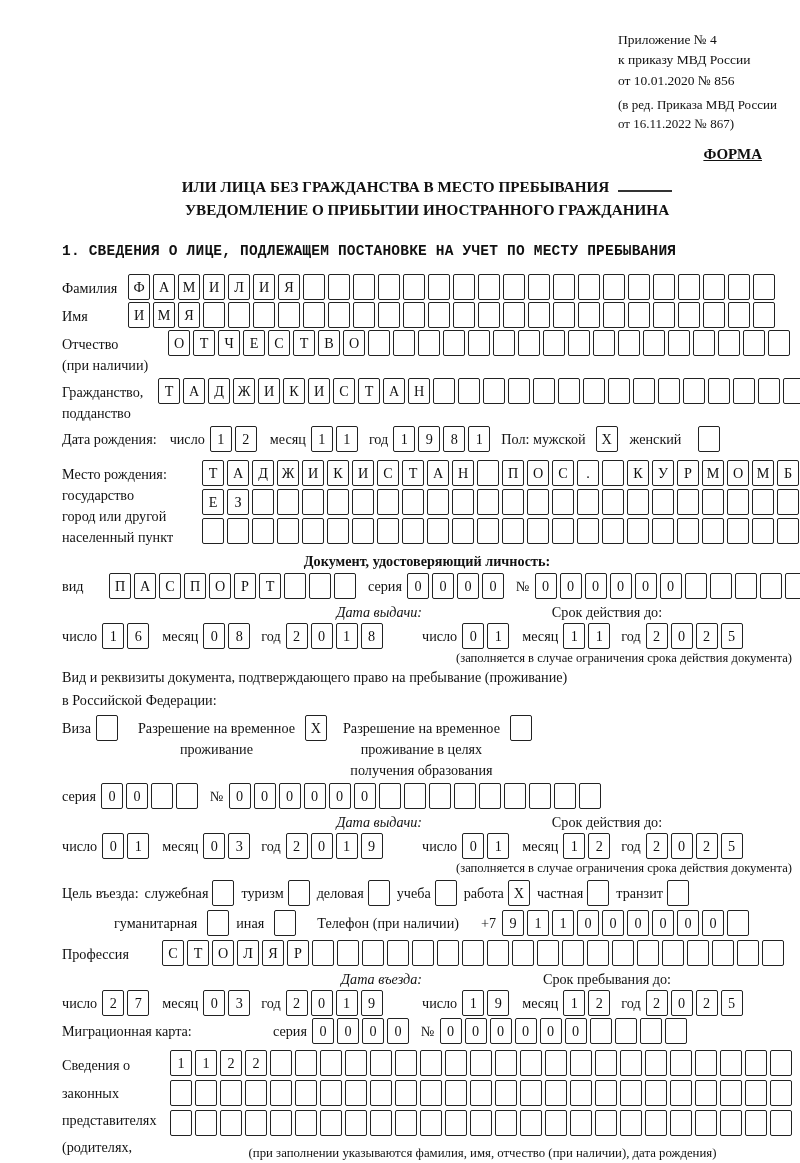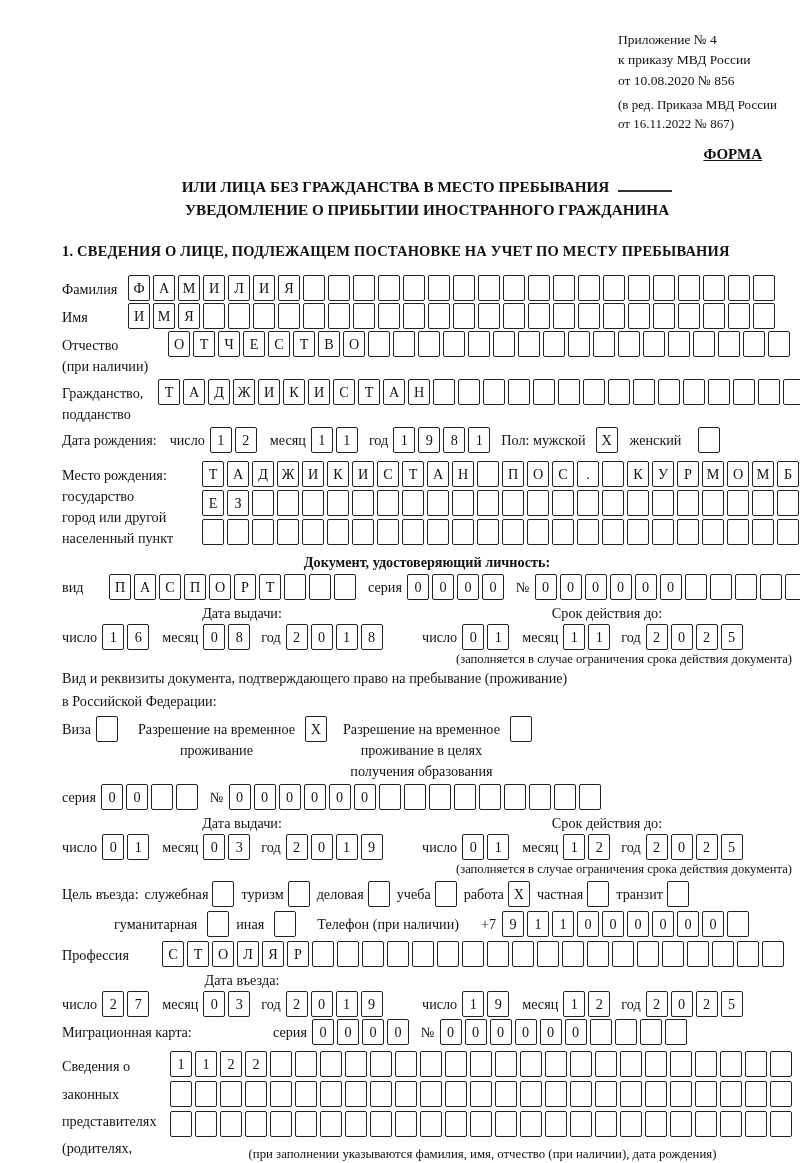--- a/index.html
+++ b/index.html
@@ -13,21 +13,21 @@
   .page { width: 800px; height: 1163px; padding: 30px 8px 10px 62px; overflow: hidden; }
 
   
   .hdr { margin-left: 556px; font-size: 13.5px; line-height: 1.5; }
   .hdr .edition { margin-top: 5px; font-size: 13px; line-height: 1.45; }
   .form-label { text-align: right; padding-right: 30px; font-weight: bold; font-size: 15px; margin-top: 13px; text-decoration: underline; }
 
   .title { text-align: center; font-weight: bold; font-size: 15.2px; line-height: 1.5; margin-top: 13px; }
   .title-underline { display: inline-block; width: 54px; height: 13px; border-bottom: 2px solid #333; margin-left: 9px; }
 
-  .sec-heading { font-weight: bold; font-size: 14.5px; margin-top: 21px; margin-bottom: 15px; letter-spacing: 0.2px; }
+  .sec-heading { font-weight: bold; font-size: 14.5px; margin-top: 21px; margin-bottom: 15px; letter-spacing: 0.2px; font-family: Liberation Mono, monospace; }
 
   
   .frow { display: flex; align-items: flex-start; margin-bottom: 2px; }
   .flabel { flex: none; font-size: 14.2px; line-height: 21px; padding-top: 4px; }
   .cells { display: flex; flex-wrap: nowrap; }
   .cell, .cb {
     flex: none; width: 22px; height: 26px; margin-right: 3px;
     border: 1.7px solid #222; border-radius: 2px; background: #fff;
     display: inline-flex; align-items: center; justify-content: center;
     font-size: 14.2px;
@@ -36,21 +36,21 @@
   .stack > div { line-height: 21px; }
   .mt4 { margin-top: 4px; } .mt8 { margin-top: 8px; } .mt10 { margin-top: 10px; }
 
   .inline-lbl { font-size: 14.2px; line-height: 26px; margin: 0 5px 0 9px; flex: none; }
 
   .center-bold { text-align: center; font-weight: bold; font-size: 14.2px; margin: 5px 0 3px; }
 
   
   .dblock { margin-top: 5px; }
   .dheads { display: flex; font-size: 14.2px; }
-  .dhead-l { width: 360px; text-align: center; }
+  .dhead-l { width: 360px; text-align: right; font-style: italic; }
   .dhead-r { flex: 1; text-align: center; }
   .drow { display: flex; align-items: center; margin-top: 2px; }
   .dgroup { display: flex; align-items: center; }
   .dgroup-l { width: 360px; }
   .dlbl { font-size: 14.2px; margin-right: 5px; flex: none; }
   .note { font-size: 12.6px; text-align: right; margin-top: 2px; }
 
   
   .res-lines { font-size: 14.2px; line-height: 1.6; margin-top: 0; }
   .opt-row { display: flex; align-items: flex-start; margin-top: 4px; }
@@ -72,21 +72,21 @@
   .lr-note { font-size: 12.8px; text-align: center; margin-top: 10px; }
 </style>
 </head>
 <body>
 
 <div class="page">
 
   <div class="hdr">
     <div>Приложение № 4</div>
     <div>к приказу МВД России</div>
-    <div>от 10.08.2020 № 856</div>
+    <div>от 10.01.2020 № 856</div>
     <div class="edition">
       <div>(в ред. Приказа МВД России</div>
       <div>от 16.11.2022 № 867)</div>
     </div>
   </div>
   <div class="form-label">ФОРМА</div>
 
   <div class="title">
     <div><span>ИЛИ ЛИЦА БЕЗ ГРАЖДАНСТВА В МЕСТО ПРЕБЫВАНИЯ</span><span class="title-underline"></span></div>
     <div>УВЕДОМЛЕНИЕ О ПРИБЫТИИ ИНОСТРАННОГО ГРАЖДАНИНА</div>
@@ -616,20 +616,21 @@
         <span class="cell"></span>
         <span class="cell"></span>
         <span class="cell"></span>
         <span class="cell"></span>
       </span>
   </div>
 
   <div class="dblock">
     <div class="dheads">
       <span class="dhead-l">Дата въезда:</span>
+      <span class="dhead-r">Срок пребывания до:</span>
     </div>
     <div class="drow">
       <span class="dgroup dgroup-l">
         <span class="dlbl">число</span>
         <span class="cells">
             <span class="cell">2</span>
             <span class="cell">7</span>
           </span>
         <span class="dlbl" style="margin-left:10px">месяц</span>
         <span class="cells">

